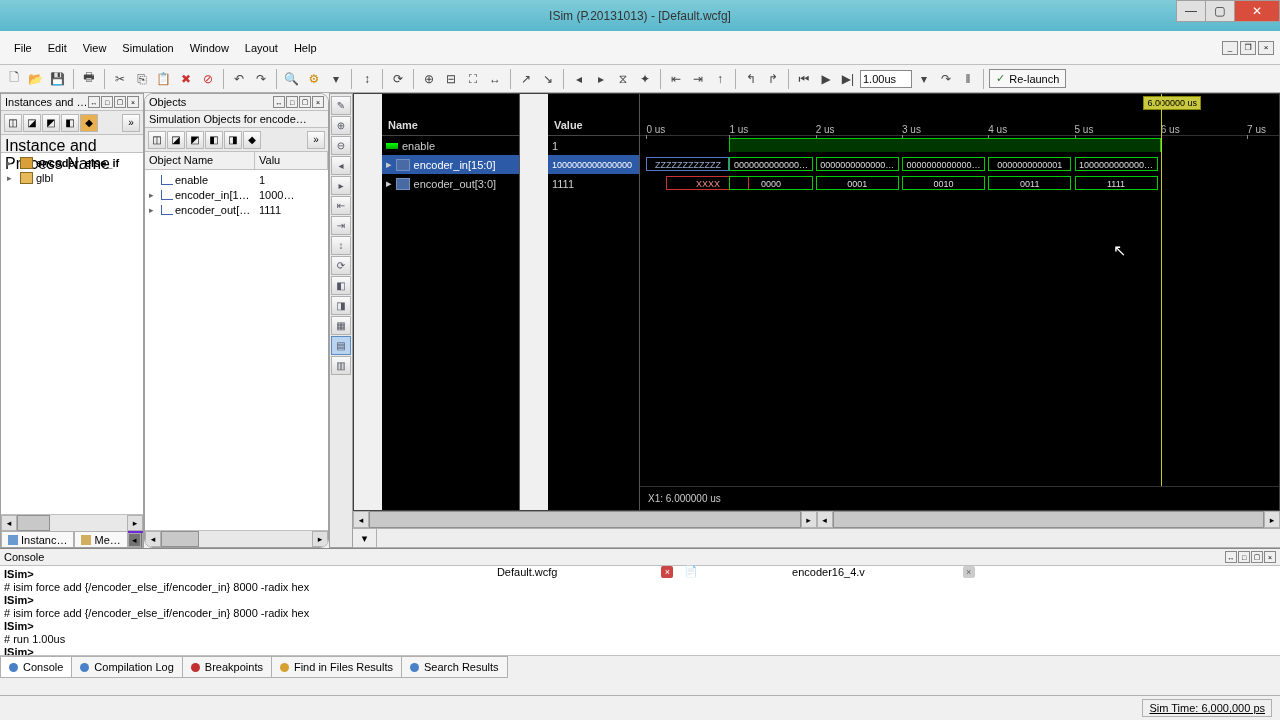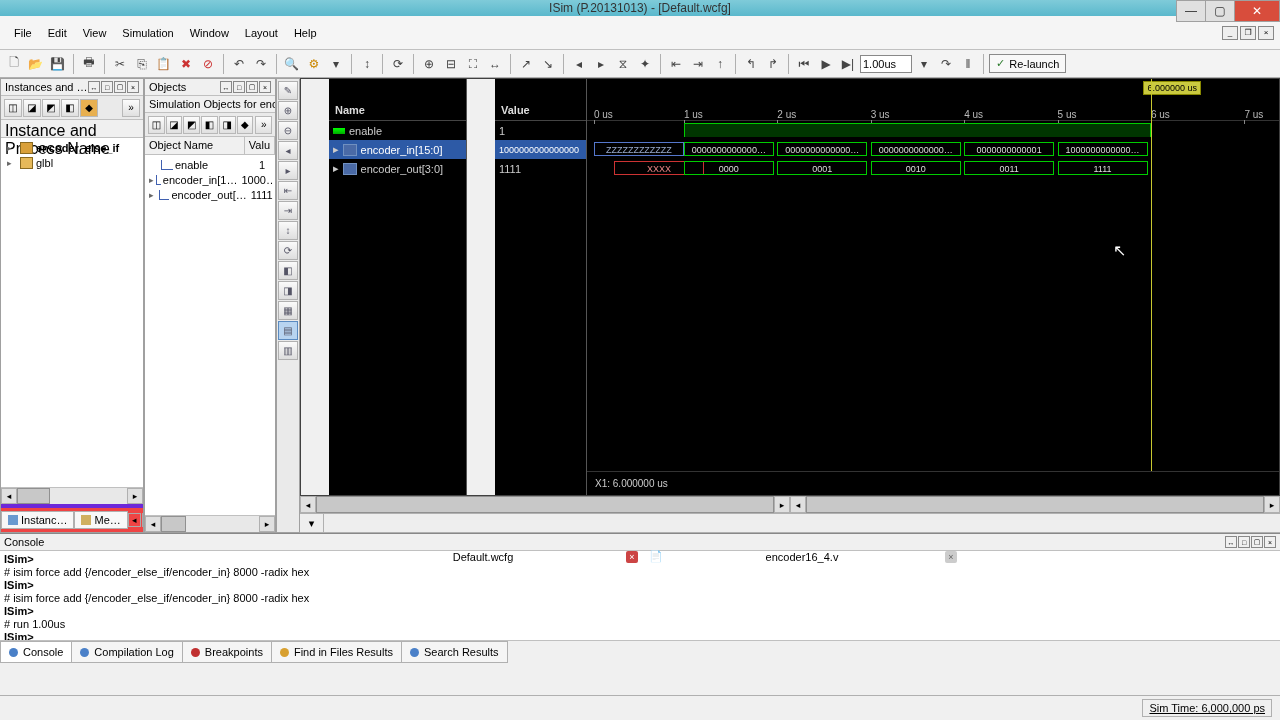--- a/index.html
+++ b/index.html
@@ -1,19 +1,19 @@
 <!DOCTYPE html>
 <html><head>
 <meta charset="utf-8">
 <style>
 * { margin: 0; padding: 0; box-sizing: border-box; font-family: "Segoe UI", Tahoma, sans-serif; font-size: 11px; }
 body { background: #f0f0f0; width: 1280px; height: 720px; overflow: hidden; position: relative; }
 
 
-.titlebar { height: 16px; background: linear-gradient(#7fcbd9, #5ab8cc); display: flex; align-items: center; justify-content: center; position: relative; color: #333; }
+.titlebar { height: 31px; background: linear-gradient(#7fcbd9, #5ab8cc); display: flex; align-items: center; justify-content: center; position: relative; color: #333; }
 .titlebar .title { font-size: 12px; }
 .titlebar .controls { position: absolute; right: 0; top: 0; display: flex; }
 .titlebar .controls div { width: 30px; height: 22px; display: flex; align-items: center; justify-content: center; font-size: 12px; background: #e0e0e0; border: 1px solid #a0a0a0; margin-left: -1px; }
 .titlebar .controls .close { background: #d84d3c; color: #fff; width: 46px; }
 
 
 .menubar { height: 34px; background: #f5f5f5; display: flex; align-items: center; padding: 0 6px; border-bottom: 1px solid #c0c0c0; }
 .menubar span { padding: 3px 8px; cursor: default; }
 .mdi-controls { margin-left: auto; display: flex; gap: 2px; }
 .mdi-controls div { width: 16px; height: 14px; border: 1px solid #888; background: #eee; font-size: 8px; display:flex; align-items:center; justify-content:center; }
@@ -41,21 +41,21 @@
 .tree { flex: 1; padding: 2px; overflow: hidden; }
 .tree-item { display: flex; align-items: center; height: 15px; gap: 3px; padding-left: 4px; }
 .tree-icon { width: 13px; height: 12px; background: #d9a03a; border: 1px solid #8a6a20; }
 .tree-icon.g { background: #e6b95a; }
 .scrollbar-h { height: 17px; background: #f0f0f0; border-top: 1px solid #c0c0c0; display: flex; }
 .sb-btn { width: 16px; border: 1px solid #b0b0b0; background: #e0e0e0; display:flex;align-items:center;justify-content:center;font-size:9px; }
 .sb-track { flex: 1; background: #e8e8e8; position:relative; }
 .sb-thumb { position:absolute; height: 100%; background: #c8c8c8; border:1px solid #909090; }
 
 
-.objects { width: 132px; }
+.objects { width: 185px; border-radius: 9px; }
 .obj-grid-header { height: 18px; display: flex; border-bottom: 1px solid #c0c0c0; }
 .obj-col { border-right: 1px solid #c0c0c0; padding: 2px 4px; background: #f0f0f0; }
 .obj-row { display: flex; height: 15px; }
 .obj-row > div { padding: 0 2px; overflow: hidden; white-space: nowrap; display:flex; align-items:center; gap:2px; }
 .sig-icon { width: 12px; height: 10px; display:inline-block; border-left: 1px solid #4060b0; border-bottom:1px solid #4060b0; }
 .expand { width:10px; display:inline-block; color:#666; font-size:9px; }
 
 
 .wave-container { flex: 1; display: flex; }
 .wave-toolbar { width: 24px; background: #eaeaea; border: 1px solid #a0a0a0; display: flex; flex-direction: column; padding: 2px 1px; gap: 1px; }
@@ -95,21 +95,21 @@
 .wave-sb-h .sb-track { background:#e8e8e8; }
 
 
 .doc-tabs { height: 20px; background: #eee; display: flex; border-top:1px solid #b0b0b0; border-bottom:1px solid #b0b0b0; }
 .doc-tab { flex:1; display:flex; align-items:center; justify-content:center; border-right:1px solid #b0b0b0; font-size:11px; position:relative; max-width:330px;margin-top:43px; }
 .doc-tab.active { background:#fff; }
 .doc-tab .x { position:absolute; right:4px; width:12px; height:12px; background:#c44; color:#fff; font-size:9px; display:flex;align-items:center;justify-content:center; border-radius:2px;}
 .doc-tab .ic { position:absolute; left:6px; width:14px; height:14px; }
 
 
-.bottom-tabstrip { height:28px; background:#ef4444; display:flex; align-items:center; border-top:4px solid #6d28d9;}
+.bottom-tabstrip { height:16px; background:#737373; display:flex; align-items:center; border-top:2px solid #6d28d9;}
 .btab { padding:2px 6px; border:1px solid #b0b0b0; background:#f8f8f8; font-size:10px; display:flex; align-items:center; gap:3px;}
 .btab-arrows { margin-left:auto; display:flex; gap:1px;}
 .btab-arrows div{ width:13px; height:14px; border:1px solid #aaa; font-size:9px;display:flex;align-items:center;justify-content:center;}
 
 
 .console { border-top: 1px solid #888; }
 .console-header { height: 17px; background: #f0f0f0; border-bottom:1px solid #c0c0c0; display:flex;align-items:center; padding:0 4px; }
 .console-header .pctrls { margin-left:auto; display:flex; gap:1px; }
 .console-header .pctrls div { width:12px;height:12px;border:1px solid #888;font-size:7px;display:flex;align-items:center;justify-content:center;}
 .console-body { height: 90px; background:#fff; padding: 2px 4px; font-family: Consolas, monospace; font-size:11px; line-height:13px; overflow:hidden; border-bottom:1px solid #c0c0c0;}

